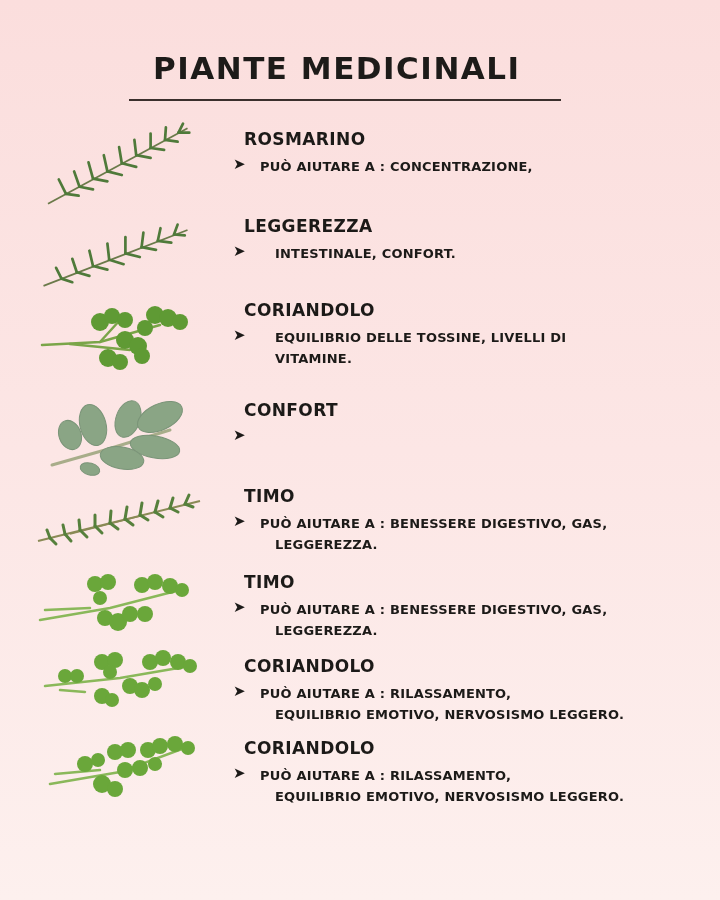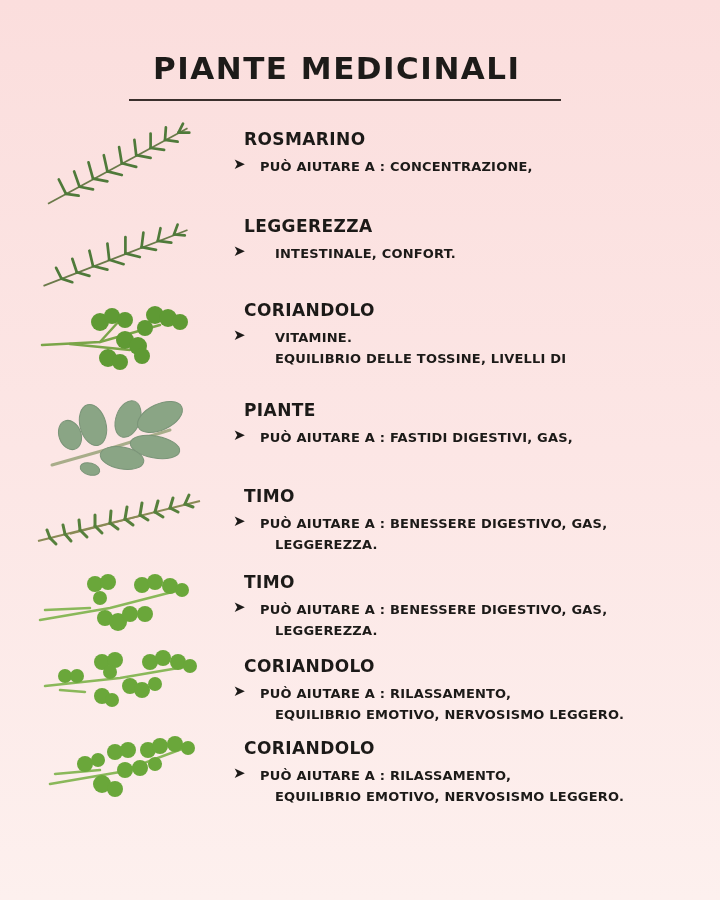--- a/index.html
+++ b/index.html
@@ -126,42 +126,41 @@
         <circle cx="95" cy="40" r="9"></circle>
         <circle cx="108" cy="46" r="9"></circle>
       <circle cx="78" cy="58" r="9"></circle>
         <circle cx="90" cy="62" r="8"></circle>
         <circle cx="112" cy="56" r="8"></circle>
     </g>
   </svg>
   <div class="name">CORIANDOLO</div>
   <div class="bullet">➤</div>
   <div class="desc">
+    <span class="line cont">EQUILIBRIO DELLE TOSSINE, LIVELLI DI</span>
     <span class="line cont">VITAMINE.</span>
-    <span class="line cont">EQUILIBRIO DELLE TOSSINE, LIVELLI DI</span>
   </div>
 </div>
 
 <div class="entry" style="top:400px;">
   <svg class="plant" viewBox="0 0 180 90" style="top:-5px;">
     <path d="M22 70 L75 55 L140 35" stroke="#a8ad8a" stroke-width="3" fill="none" stroke-linecap="round"></path>
     <g fill="#8aa585" stroke="#7a9478" stroke-width="1">
       <ellipse cx="40" cy="40" rx="11" ry="15" transform="rotate(-20 40 40)"></ellipse>
       <ellipse cx="63" cy="30" rx="13" ry="21" transform="rotate(-15 63 30)"></ellipse>
       <ellipse cx="98" cy="24" rx="12" ry="19" transform="rotate(20 98 24)"></ellipse>
       <ellipse cx="130" cy="22" rx="24" ry="13" transform="rotate(-25 130 22)"></ellipse>
       <ellipse cx="125" cy="52" rx="25" ry="11" transform="rotate(10 125 52)"></ellipse>
       <ellipse cx="92" cy="63" rx="22" ry="11" transform="rotate(10 92 63)"></ellipse>
       <ellipse cx="60" cy="74" rx="10" ry="6" transform="rotate(15 60 74)"></ellipse>
     </g>
   </svg>
-  <div class="name">PIANTE</div>
-  <div class="bullet">➤</div>
-  <div class="desc">
-    <span class="line">PUÒ AIUTARE A : FASTIDI DIGESTIVI, GAS,</span>
+  <div class="name">CONFORT</div>
+  <div class="bullet">➤</div>
+  <div class="desc">
   </div>
 </div>
 
 <div class="entry" style="top:486px;">
   <svg class="plant" viewBox="0 0 180 70" style="top:0px; height:70px;">
     <path d="M8 55 L170 15" stroke="#8a8a55" stroke-width="2" fill="none"></path>
     <path d="M40 48 L110 30" stroke="#8a8a55" stroke-width="1.5" fill="none"></path>
     <g stroke="#56803c" stroke-width="3" stroke-linecap="round">
       <path d="M20 52 l-3 -8"></path>
         <path d="M20 52 l6 6"></path>

